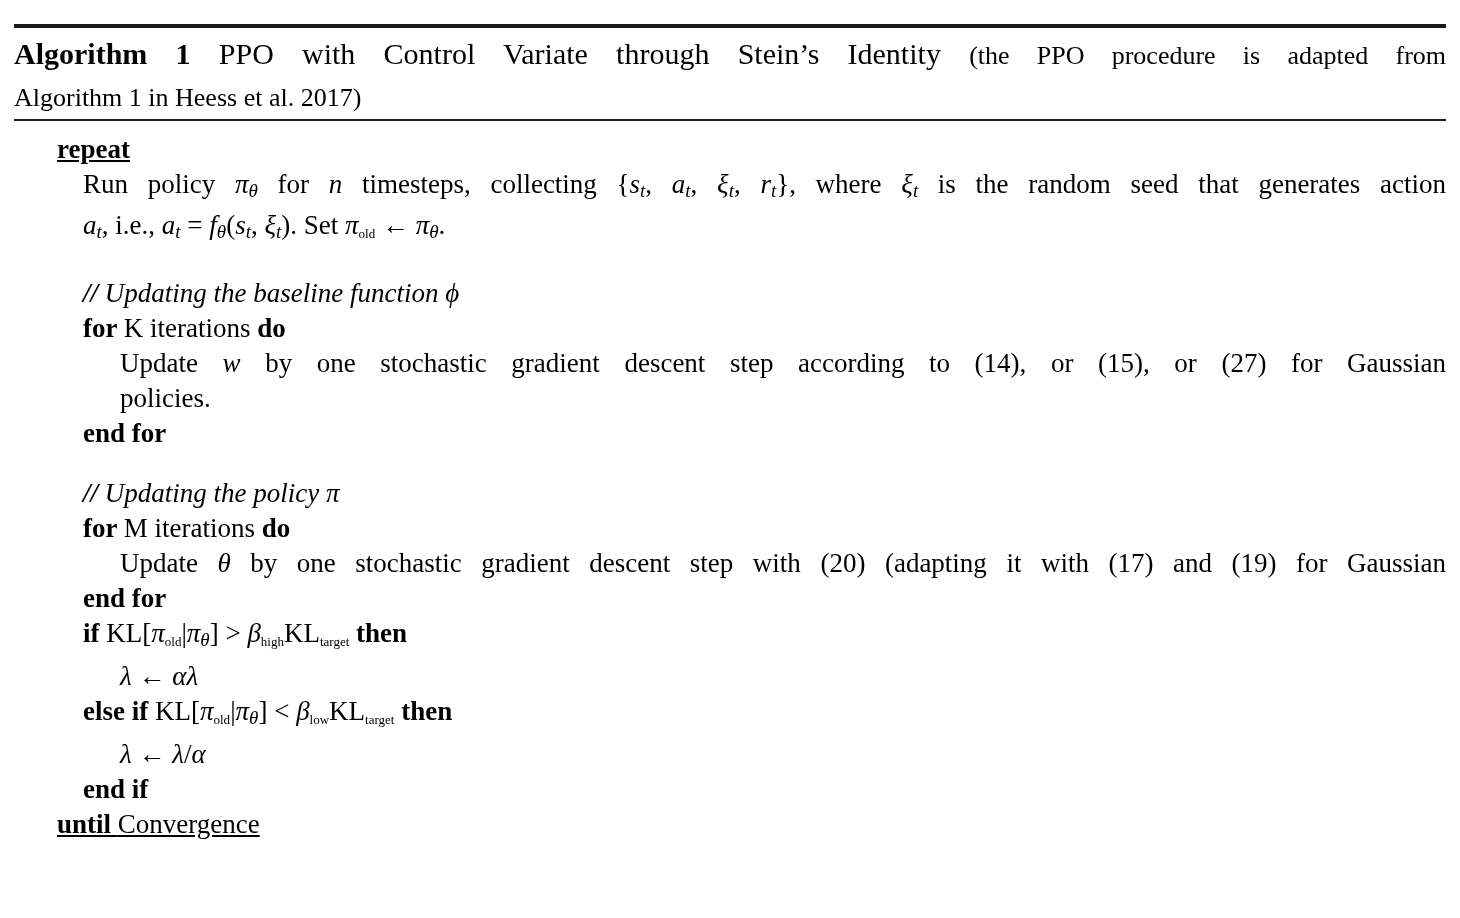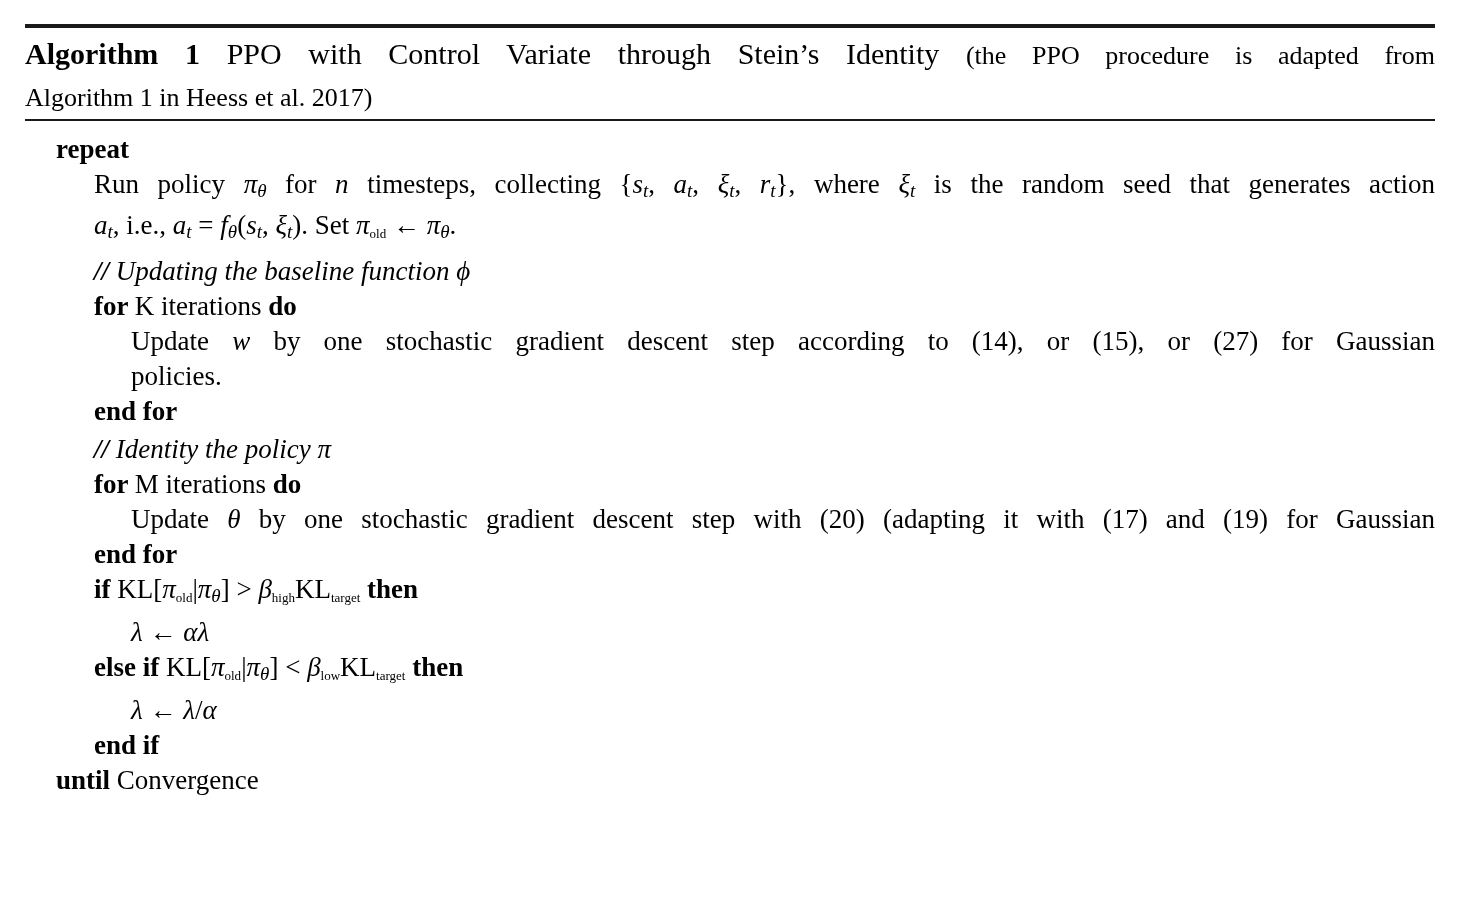--- a/index.html
+++ b/index.html
@@ -6,36 +6,36 @@
   .page {
     position: relative;
     width: 1460px;
     height: 918px;
     background: #ffffff;
     color: #000000;
     font-family: "Liberation Serif", "DejaVu Serif", serif;
     overflow: hidden;
     box-sizing: border-box;
   }
-  .algo { padding: 0 25px; }
+  .algo { padding: 0 14px; }
   .rule { background: #1a1a1a; }
   .rule-top { height: 4px; margin-top: 24px; }
   .rule-mid { height: 2px; margin-top: 1px; }
 
   .title { margin-top: 6px; font-size: 30px; line-height: 40px; }
   .title-line1 { text-align: justify; text-align-last: justify; white-space: normal; }
   .t-label { font-weight: bold; }
   .t-note { font-size: 26px; }
 
   .body { padding-top: 11px; font-size: 27px; line-height: 35px; }
   .line { white-space: normal; }
-  .l0 { margin-left: 31px; }
+  .l0 { margin-left: 43px; text-decoration: underline; }
   .l1 { margin-left: 69px; }
   .l2 { margin-left: 106px; }
-  .gap { margin-top: 3px; }
+  .gap { margin-top: 25px; }
   .j { text-align: justify; text-align-last: justify; }
 
   .s-b  { font-weight: bold; }
   .s-r  { font-weight: normal; font-style: normal; }
   .s-i  { font-style: italic; }
   .s-bi { font-weight: bold; font-style: italic; }
   .s-si { font-style: italic; font-size: 19px; vertical-align: -4px; }
   .s-sr { font-style: normal; font-size: 13px; vertical-align: -4px; }
 </style>
 </head>
@@ -61,21 +61,21 @@
 
     <div class="body">
         <div class="line l0"><span class="s-b">repeat</span></div>
         <div class="line l1 j"><span class="s-r">Run policy </span><span class="s-i">π</span><span class="s-si">θ</span><span class="s-r"> for </span><span class="s-i">n</span><span class="s-r"> timesteps, collecting </span><span class="s-r">{</span><span class="s-i">s</span><span class="s-si">t</span><span class="s-r">, </span><span class="s-i">a</span><span class="s-si">t</span><span class="s-r">, </span><span class="s-i">ξ</span><span class="s-si">t</span><span class="s-r">, </span><span class="s-i">r</span><span class="s-si">t</span><span class="s-r">}</span><span class="s-r">, where </span><span class="s-i">ξ</span><span class="s-si">t</span><span class="s-r"> is the random seed that generates action</span></div>
         <div class="line l1"><span class="s-i">a</span><span class="s-si">t</span><span class="s-r">, i.e., </span><span class="s-i">a</span><span class="s-si">t</span><span class="s-r"> = </span><span class="s-i">f</span><span class="s-si">θ</span><span class="s-r">(</span><span class="s-i">s</span><span class="s-si">t</span><span class="s-r">, </span><span class="s-i">ξ</span><span class="s-si">t</span><span class="s-r">)</span><span class="s-r">. Set </span><span class="s-i">π</span><span class="s-sr">old</span><span class="s-r"> ← </span><span class="s-i">π</span><span class="s-si">θ</span><span class="s-r">.</span></div>
         <div class="line l1 gap"><span class="s-bi">// </span><span class="s-i">Updating the baseline function </span><span class="s-i">ϕ</span></div>
         <div class="line l1"><span class="s-b">for </span><span class="s-r">K iterations </span><span class="s-b">do</span></div>
         <div class="line l2 j"><span class="s-r">Update </span><span class="s-i">w</span><span class="s-r"> by one stochastic gradient descent step according to (14), or (15), or (27) for Gaussian</span></div>
         <div class="line l2"><span class="s-r">policies.</span></div>
         <div class="line l1"><span class="s-b">end for</span></div>
-        <div class="line l1 gap"><span class="s-bi">// </span><span class="s-i">Identity the policy </span><span class="s-i">π</span></div>
+        <div class="line l1 gap"><span class="s-bi">// </span><span class="s-i">Updating the policy </span><span class="s-i">π</span></div>
         <div class="line l1"><span class="s-b">for </span><span class="s-r">M iterations </span><span class="s-b">do</span></div>
         <div class="line l2 j"><span class="s-r">Update </span><span class="s-i">θ</span><span class="s-r"> by one stochastic gradient descent step with (20) (adapting it with (17) and (19) for Gaussian</span></div>
         <div class="line l1"><span class="s-b">end for</span></div>
         <div class="line l1"><span class="s-b">if </span><span class="s-r">KL[</span><span class="s-i">π</span><span class="s-sr">old</span><span class="s-r">|</span><span class="s-i">π</span><span class="s-si">θ</span><span class="s-r">] &gt; </span><span class="s-i">β</span><span class="s-sr">high</span><span class="s-r">KL</span><span class="s-sr">target</span><span class="s-r"> </span><span class="s-b">then</span></div>
         <div class="line l2"><span class="s-i">λ</span><span class="s-r"> ← </span><span class="s-i">α</span><span class="s-i">λ</span></div>
         <div class="line l1"><span class="s-b">else if </span><span class="s-r">KL[</span><span class="s-i">π</span><span class="s-sr">old</span><span class="s-r">|</span><span class="s-i">π</span><span class="s-si">θ</span><span class="s-r">] &lt; </span><span class="s-i">β</span><span class="s-sr">low</span><span class="s-r">KL</span><span class="s-sr">target</span><span class="s-r"> </span><span class="s-b">then</span></div>
         <div class="line l2"><span class="s-i">λ</span><span class="s-r"> ← </span><span class="s-i">λ</span><span class="s-r">/</span><span class="s-i">α</span></div>
         <div class="line l1"><span class="s-b">end if</span></div>
         <div class="line l0"><span class="s-b">until </span><span class="s-r">Convergence</span></div>
       </div>

